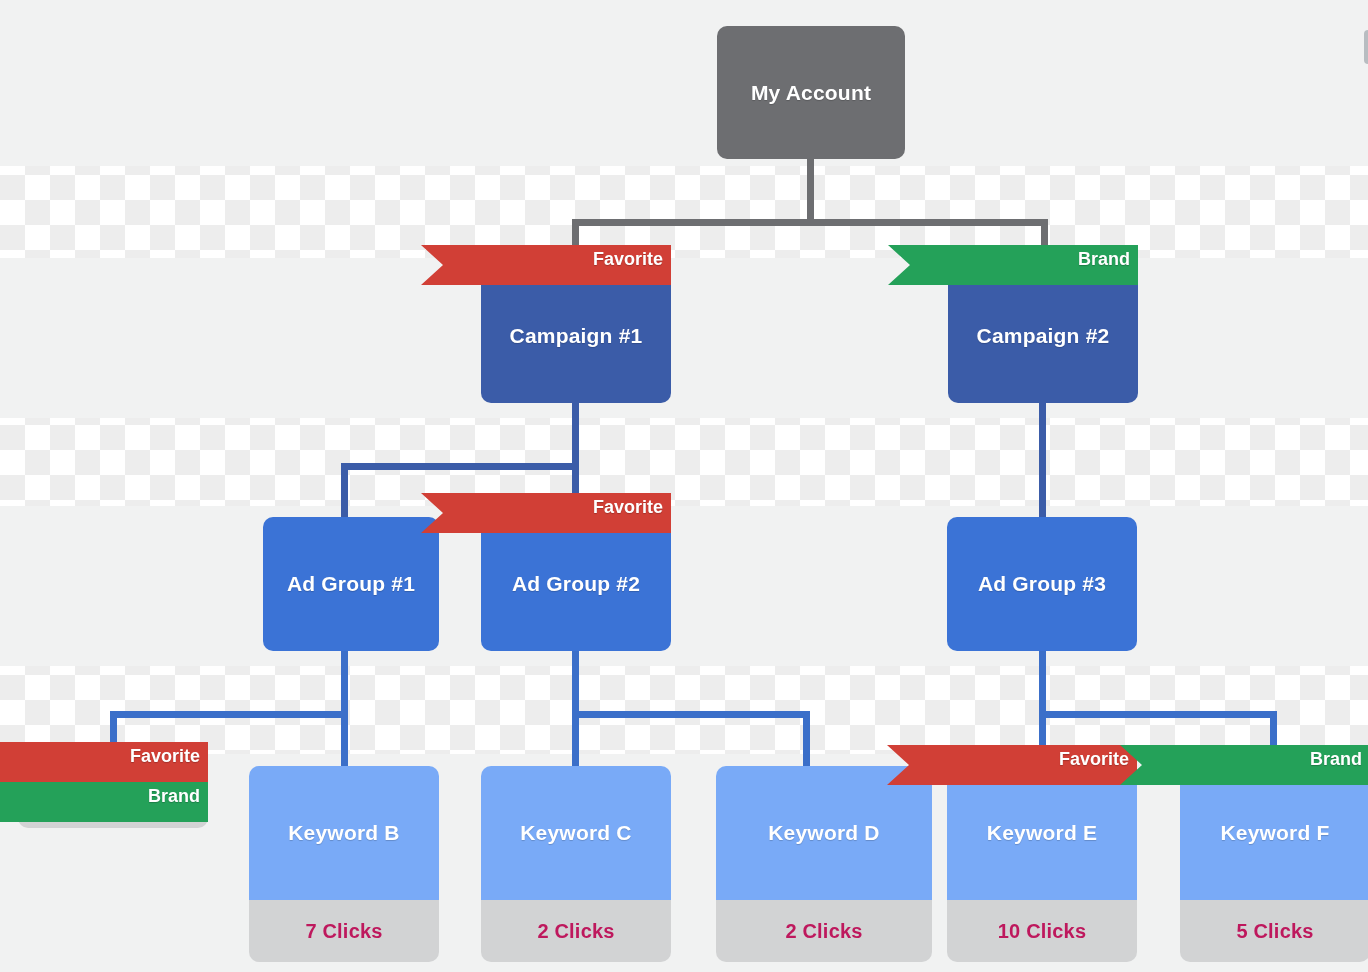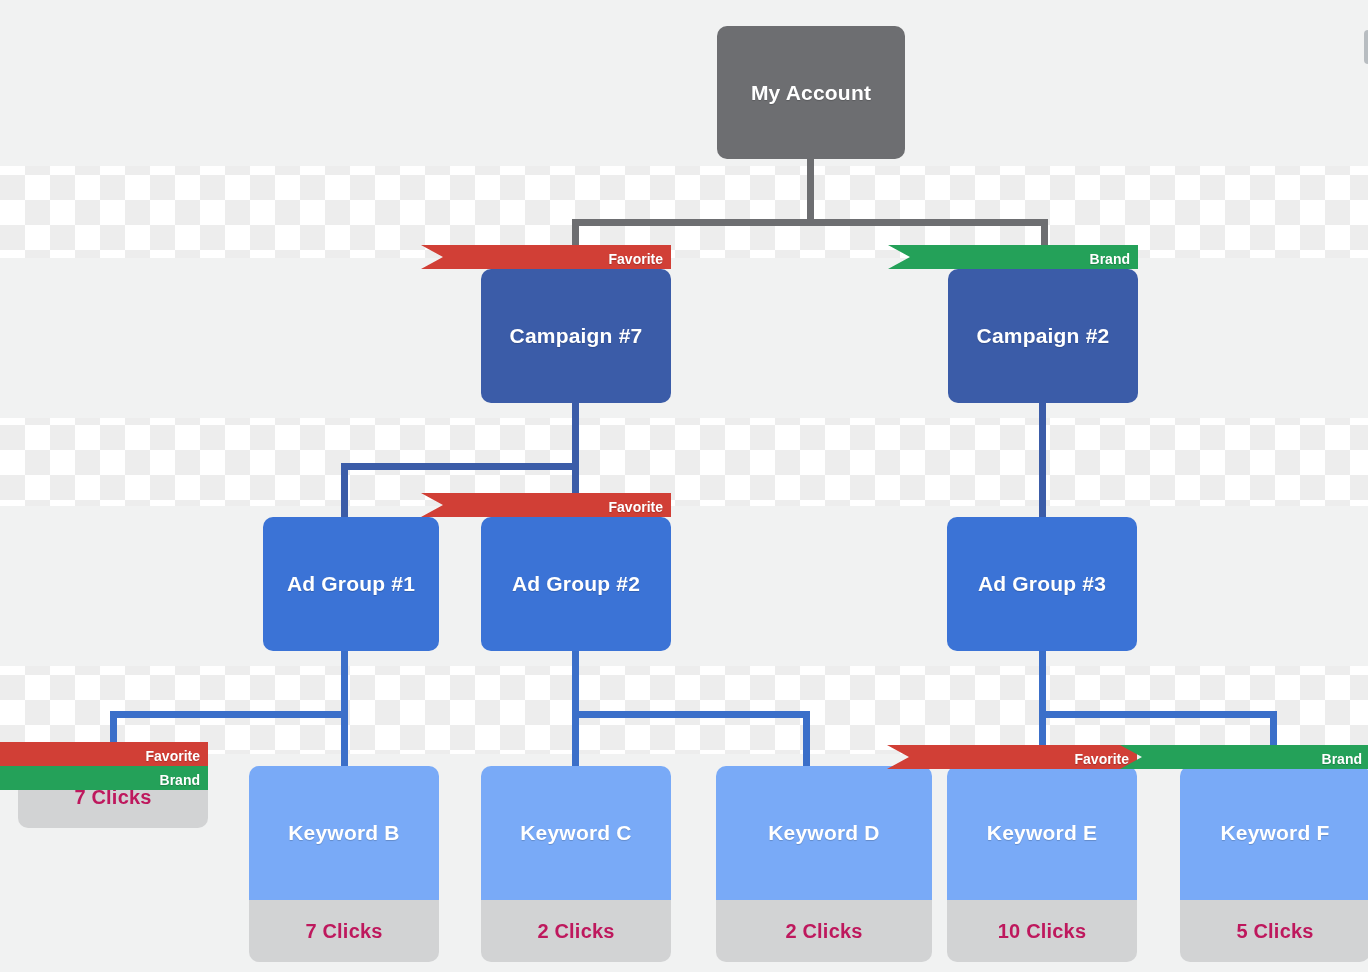--- a/index.html
+++ b/index.html
@@ -102,24 +102,24 @@
   .ribbons {
     position: absolute;
     left: -60px;
     top: -24px;
     right: 0;
     z-index: 6;
     pointer-events: none;
   }
   .ribbon {
     position: relative;
-    height: 24px;
+    height: 40px;
     line-height: 28px;
     color: #ffffff;
-    font-size: 14px;
+    font-size: 18px;
     font-weight: bold;
     text-align: right;
     padding-right: 8px;
     box-sizing: border-box;
     
     clip-path: polygon(0 0, 100% 0, 100% 100%, 0 100%, 22px 50%);
     text-shadow: 0 1px 1px rgba(0,0,0,0.22);
   }
   .ribbon.favorite { background: #d13f36; }
   .ribbon.brand    { background: #24a159; }
@@ -163,21 +163,21 @@
     <div class="body">
       <span class="label">My Account</span>
     </div>
   </div>
 
   <div class="node campaign" style="left:481px; top:269px; width:190px; height:134px;">
     <div class="ribbons">
       <div class="ribbon favorite">Favorite</div>
     </div>
     <div class="body">
-      <span class="label">Campaign #7</span>
+      <span class="label">Campaign #1</span>
     </div>
   </div>
 
   <div class="node campaign" style="left:948px; top:269px; width:190px; height:134px;">
     <div class="ribbons">
       <div class="ribbon brand">Brand</div>
     </div>
     <div class="body">
       <span class="label">Campaign #2</span>
     </div>

